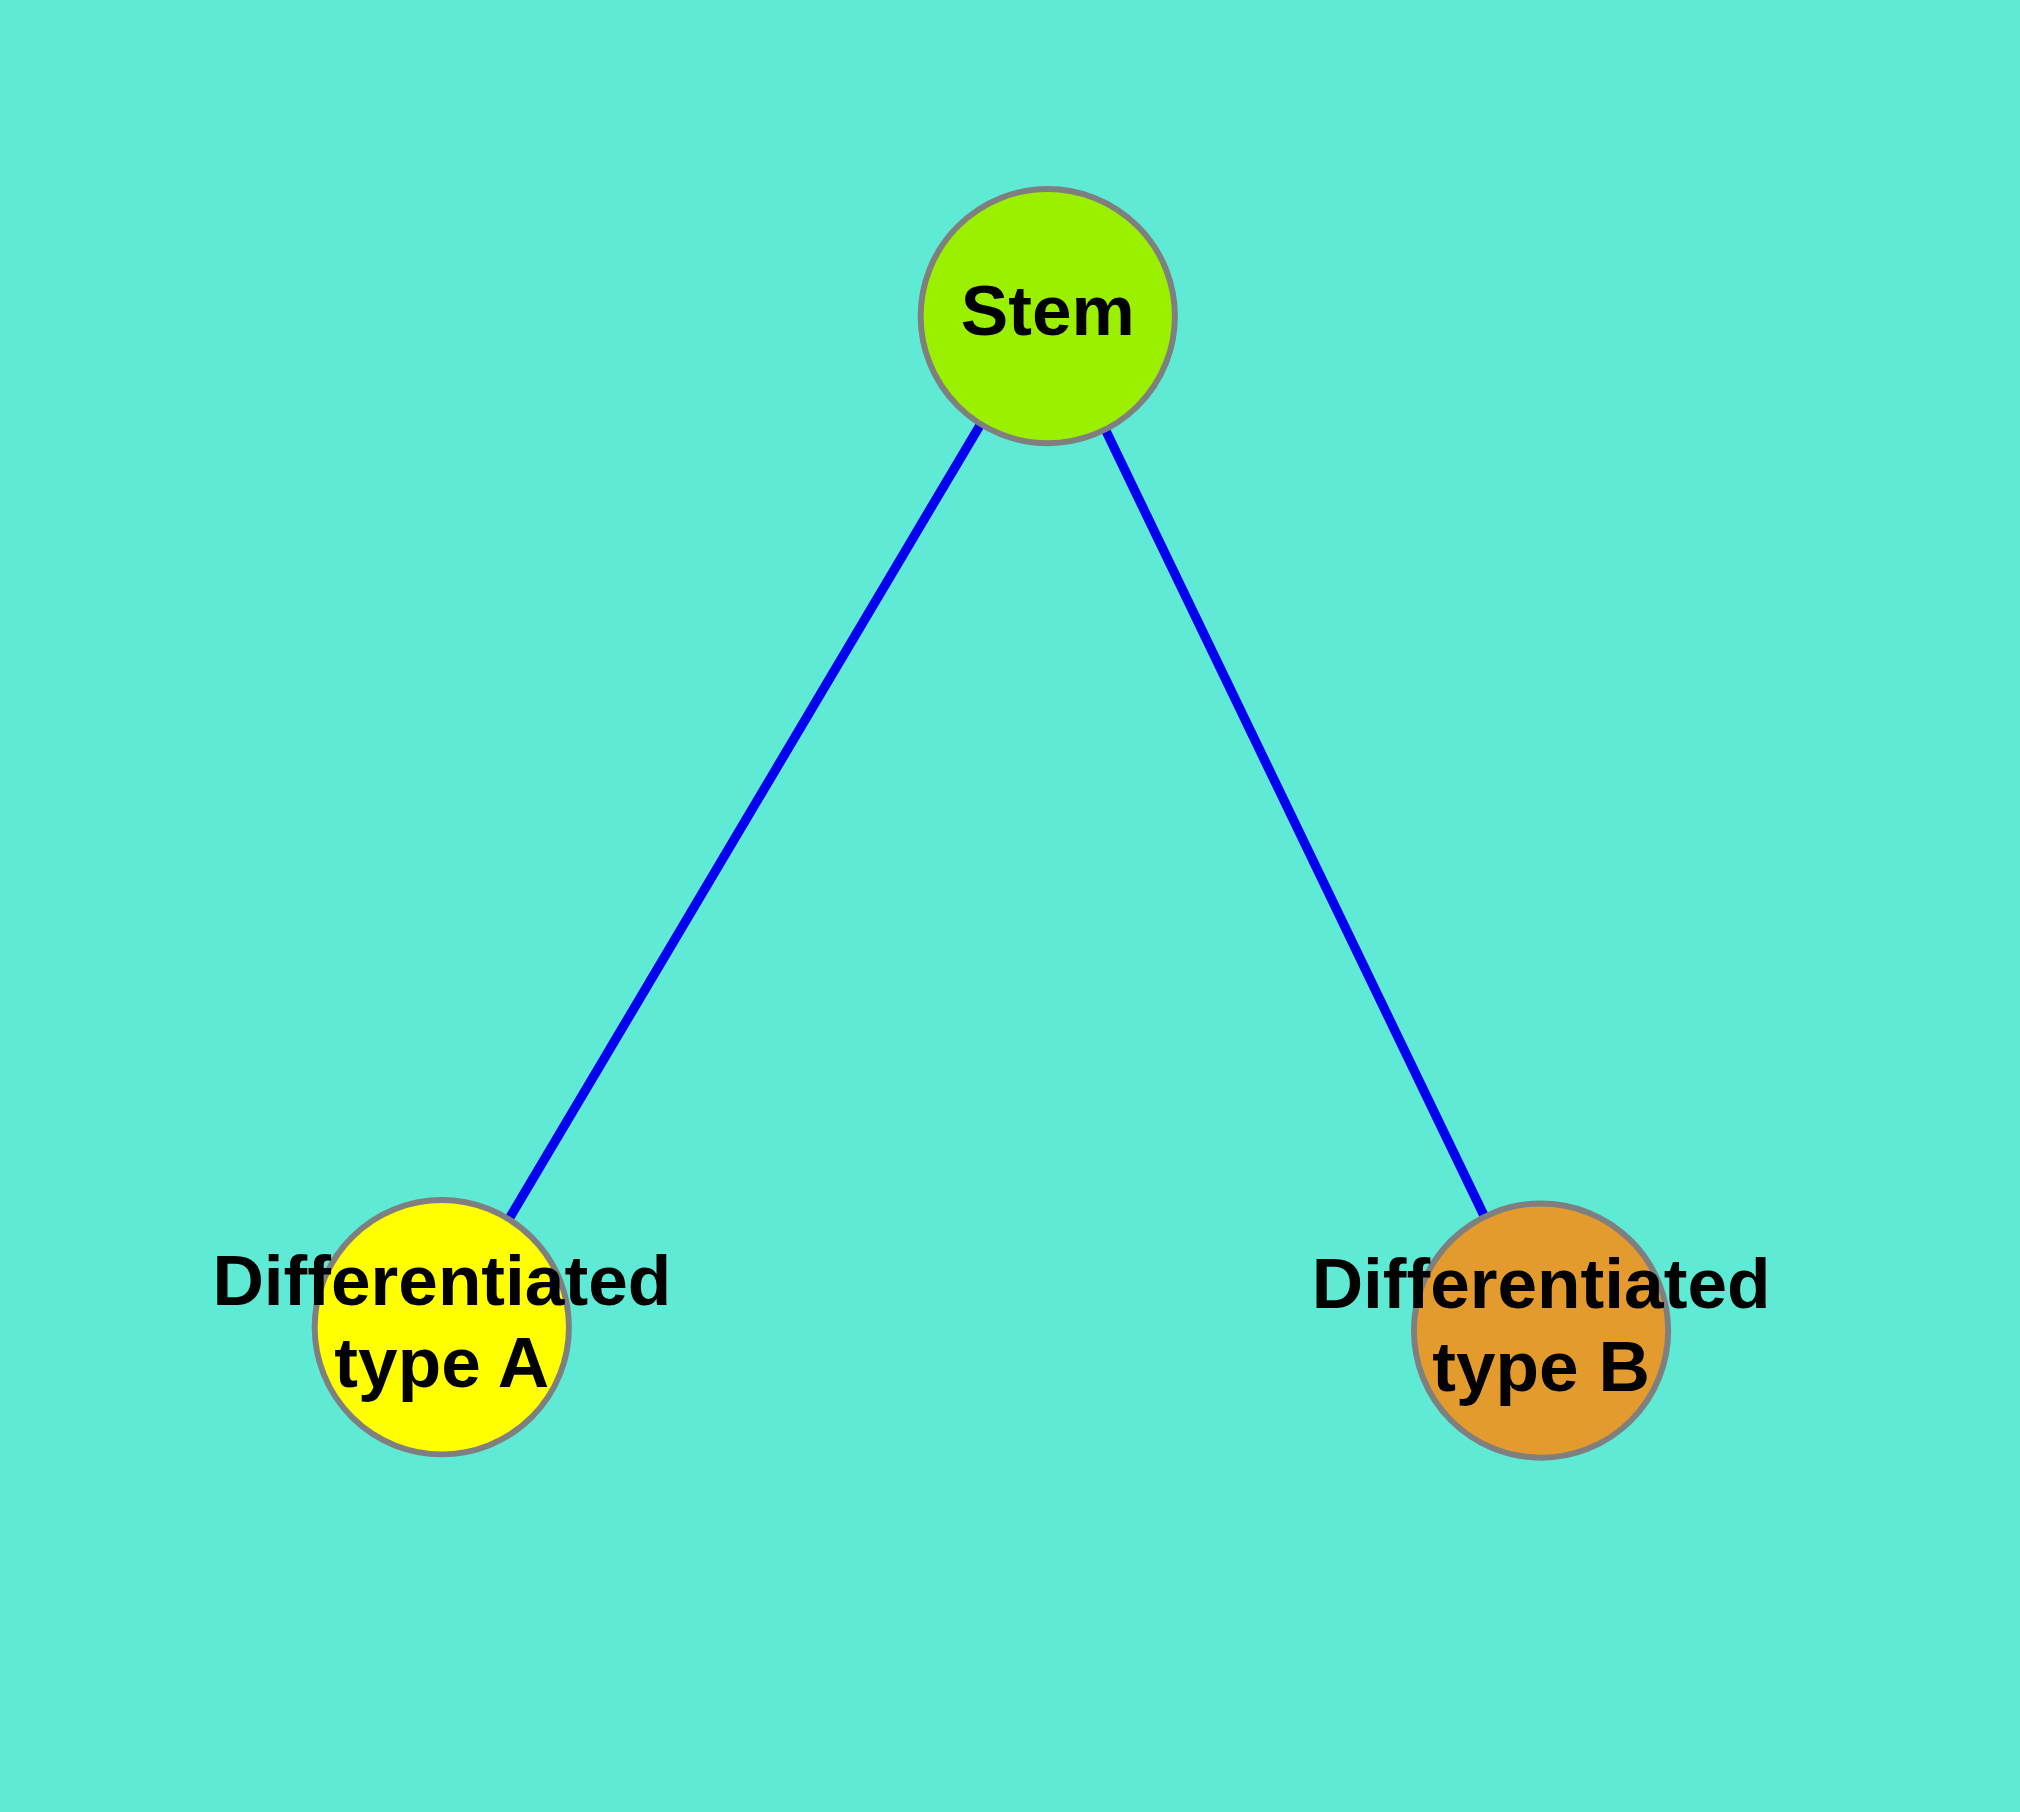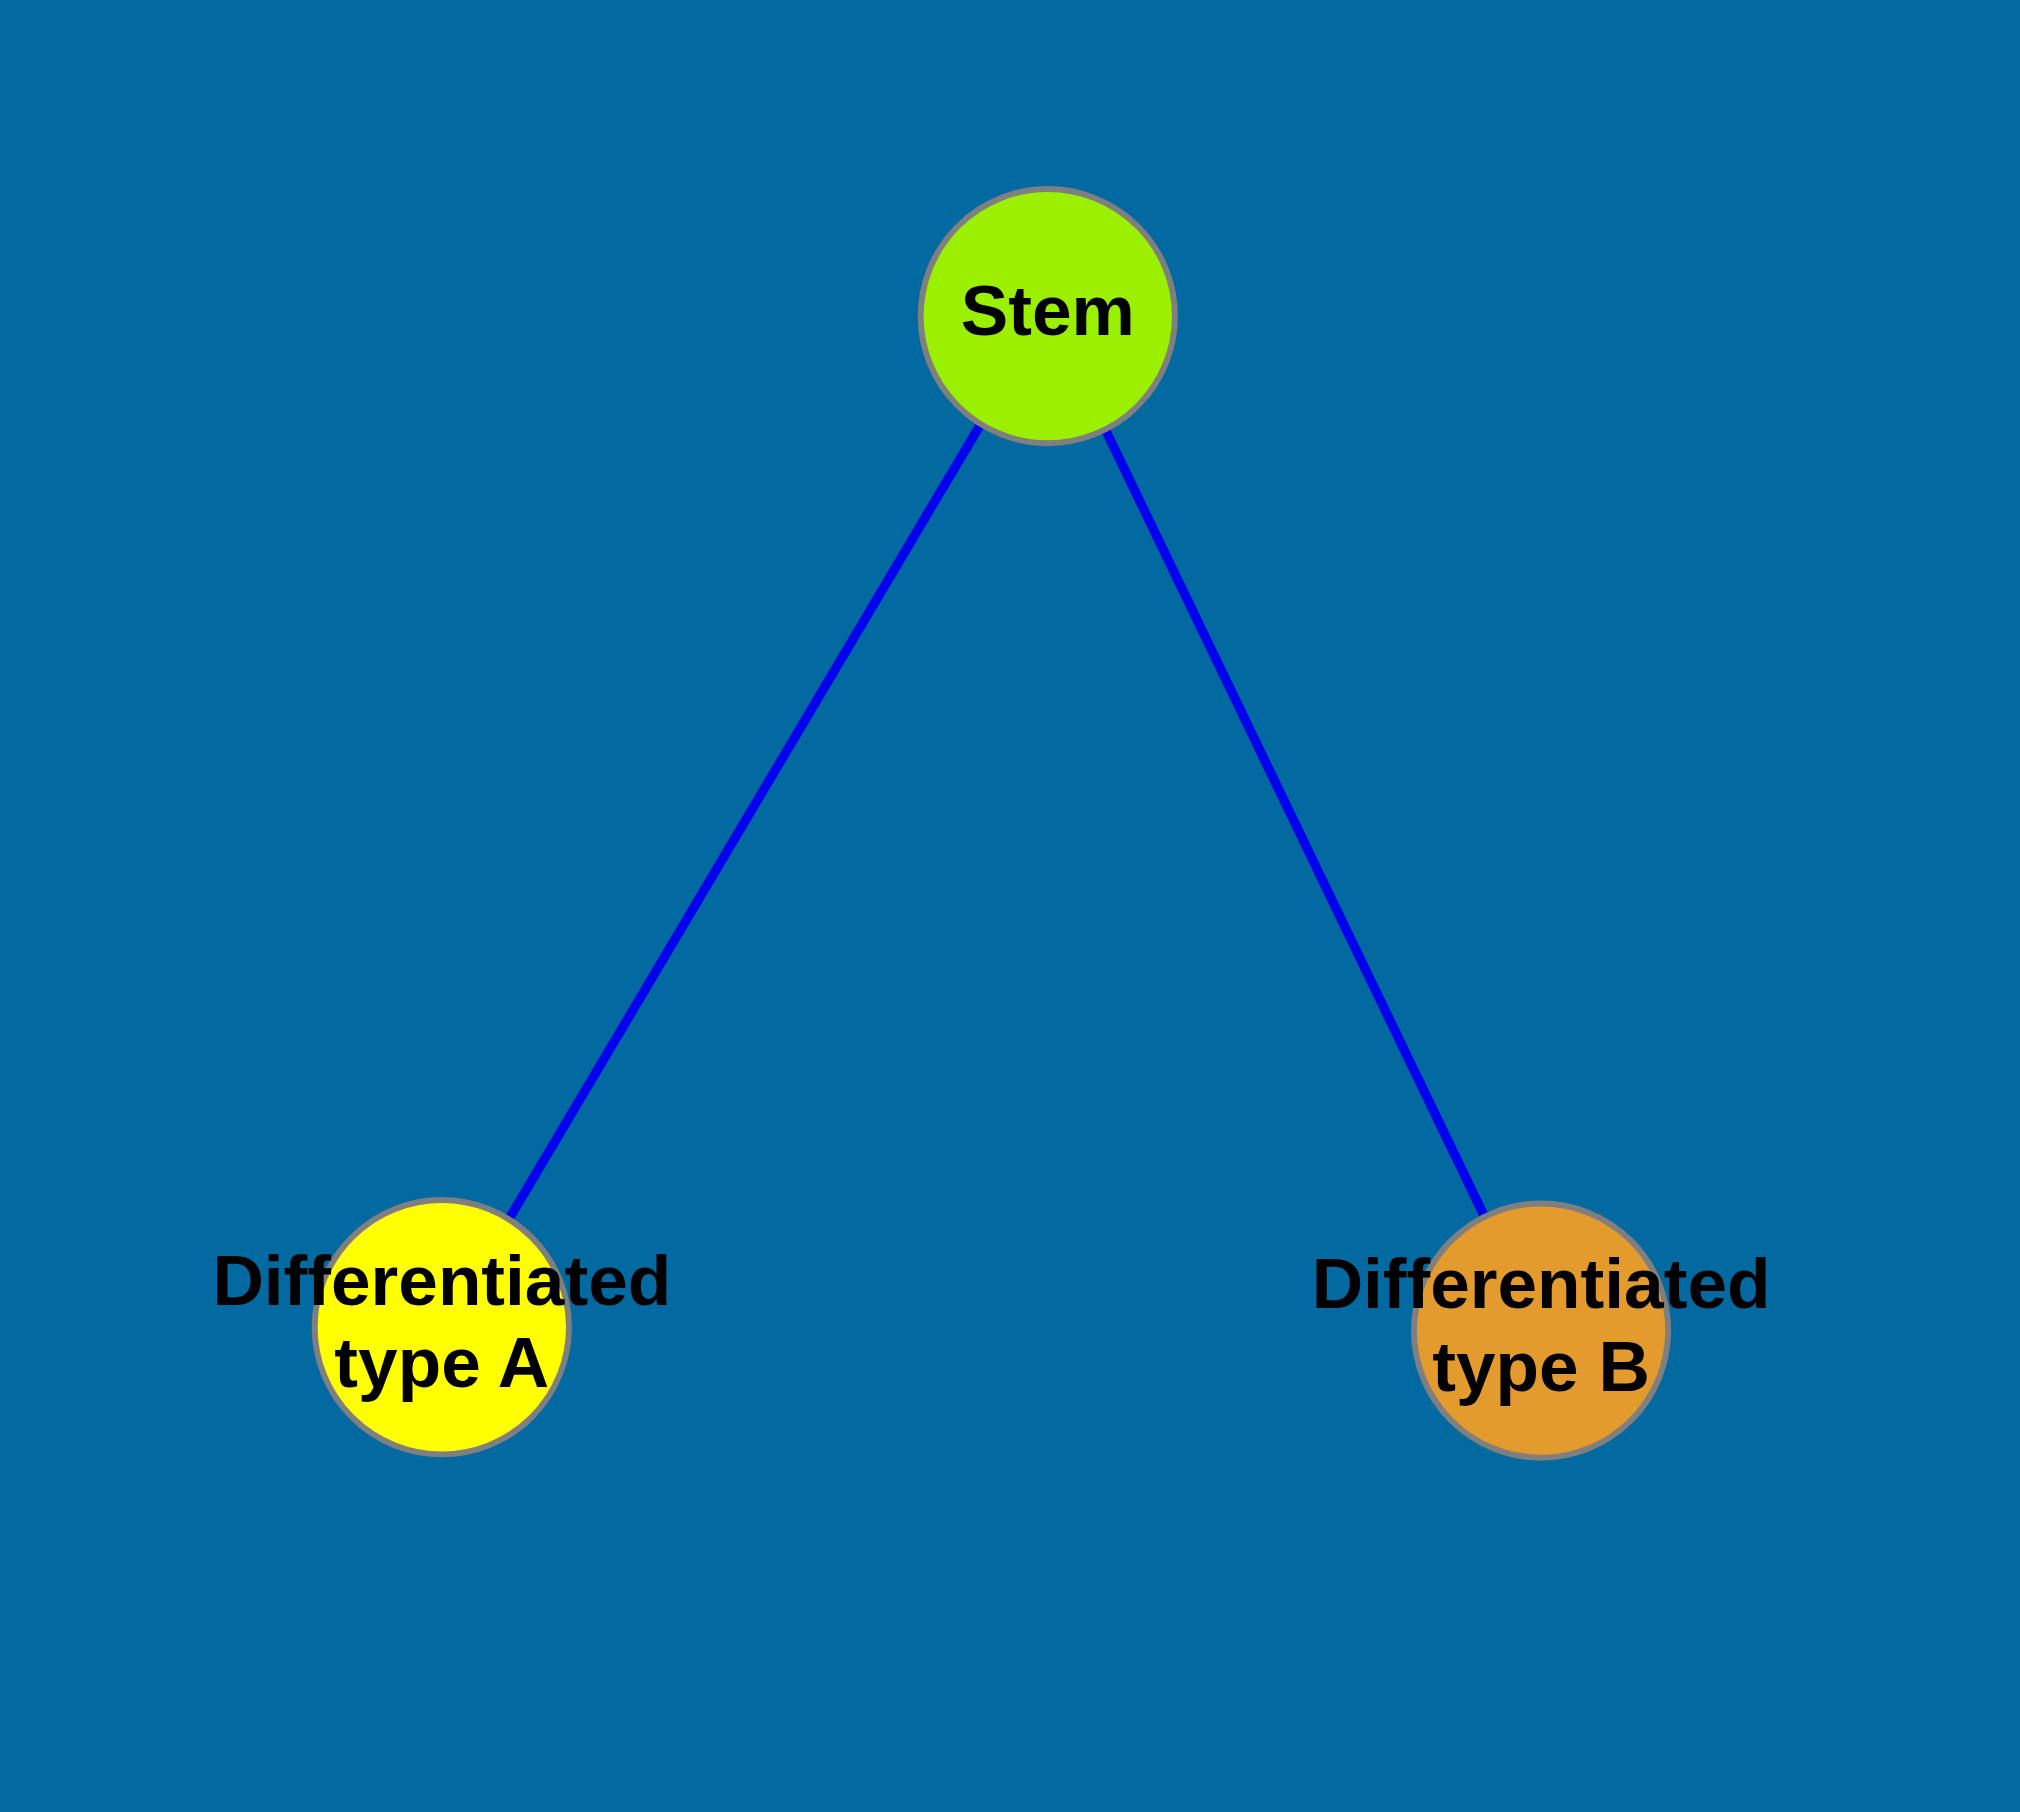--- a/index.html
+++ b/index.html
@@ -30,21 +30,21 @@
     text-anchor: middle;
     dominant-baseline: middle;
   }
   .edge-line {
     stroke-linecap: butt;
   }
 </style>
 </head>
 <body>
 
-<div id="canvas" style="width: 2021px; height: 1812px; background: #0369a1;">
+<div id="canvas" style="width: 2021px; height: 1812px; background: #5eead4;">
   <svg id="graph-svg" viewBox="0 0 2384 2138" style="width: 2021px; height: 1812px;">
 
     <g>
       <line class="edge-line" x1="1157" y1="500" x2="601" y2="1437" stroke="#0000ee" stroke-width="11"></line>
       <line class="edge-line" x1="1303" y1="505" x2="1752" y2="1437" stroke="#0000ee" stroke-width="11"></line>
     </g>
 
     <g>
 
       <g>

